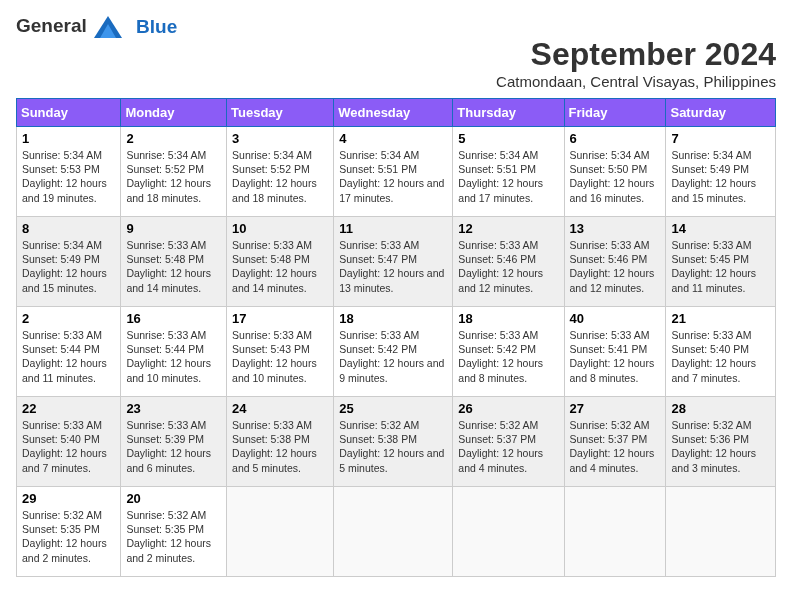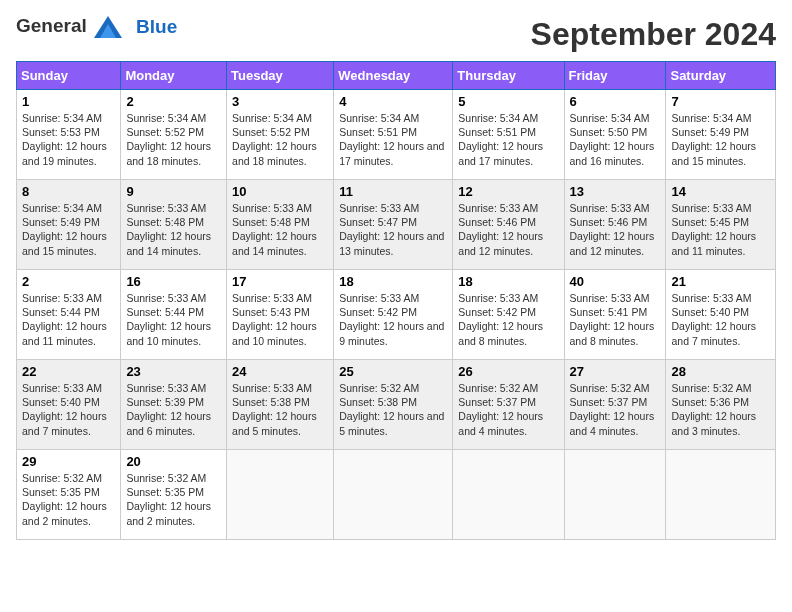--- a/index.html
+++ b/index.html
@@ -15,20 +15,21 @@
       justify-content: space-between;
       align-items: flex-start;
       margin-bottom: 8px;
     }
     .logo {
       display: flex;
       align-items: center;
     }
     .title-area {
       text-align: right;
+      margin-top: 20px;
     }
     .month-title {
       font-size: 32px;
       font-weight: bold;
       color: #333;
     }
     .location-title {
       font-size: 15px;
       color: #333;
     }
@@ -91,20 +92,21 @@
             <polygon points="0,22 14,0 28,22" fill="#1a6bbf"></polygon>
             <polygon points="6,22 14,8 22,22" fill="#4da6ff" opacity="0.7"></polygon>
           </svg>
         </div>
         <div style="font-size:19px;font-weight:bold;color:#1a6bbf;line-height:1.1;margin-left:14px;">Blue</div>
       </div>
     </div>
   </div>
   <div class="title-area">
     <div class="month-title">September 2024</div>
+    <div class="location-title">Catmondaan, Central Visayas, Philippines</div>
   </div>
 </div>
 
 <table class="calendar-table">
   <thead>
     <tr>
       <th>Sunday</th>
       <th>Monday</th>
       <th>Tuesday</th>
       <th>Wednesday</th>

